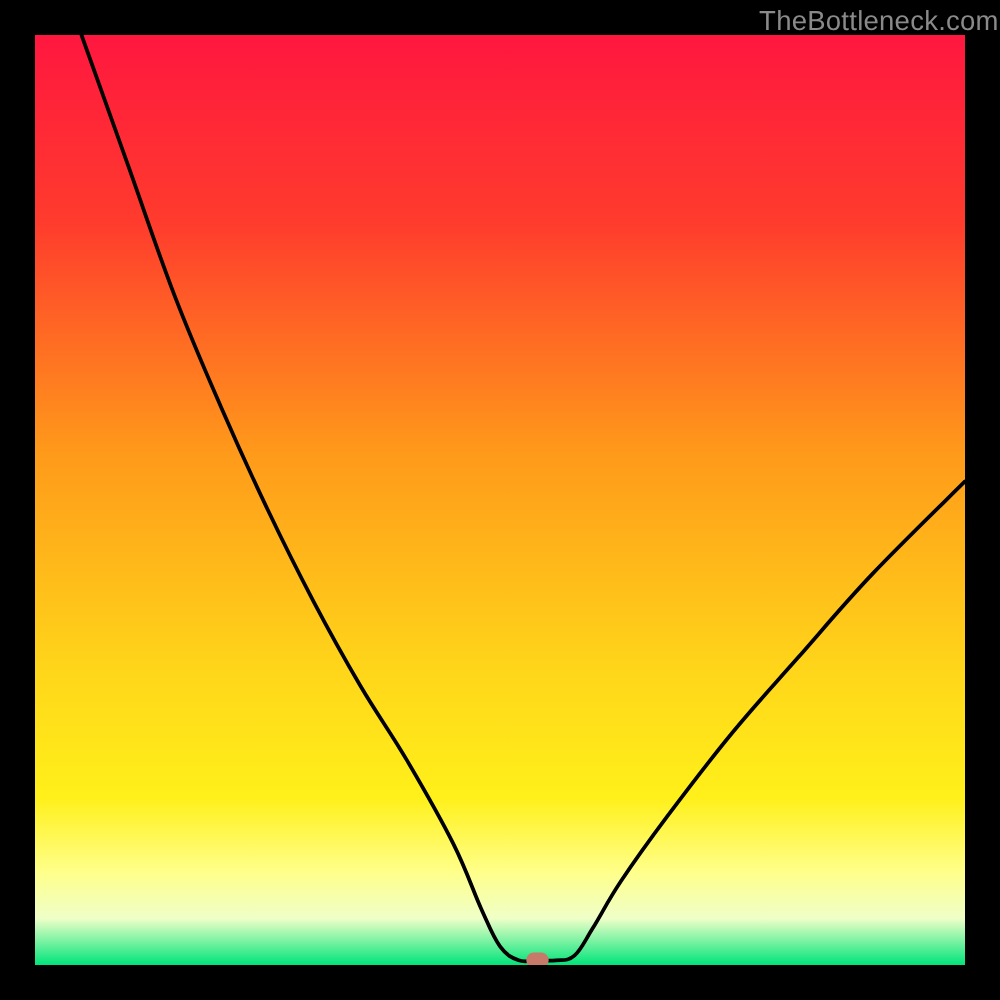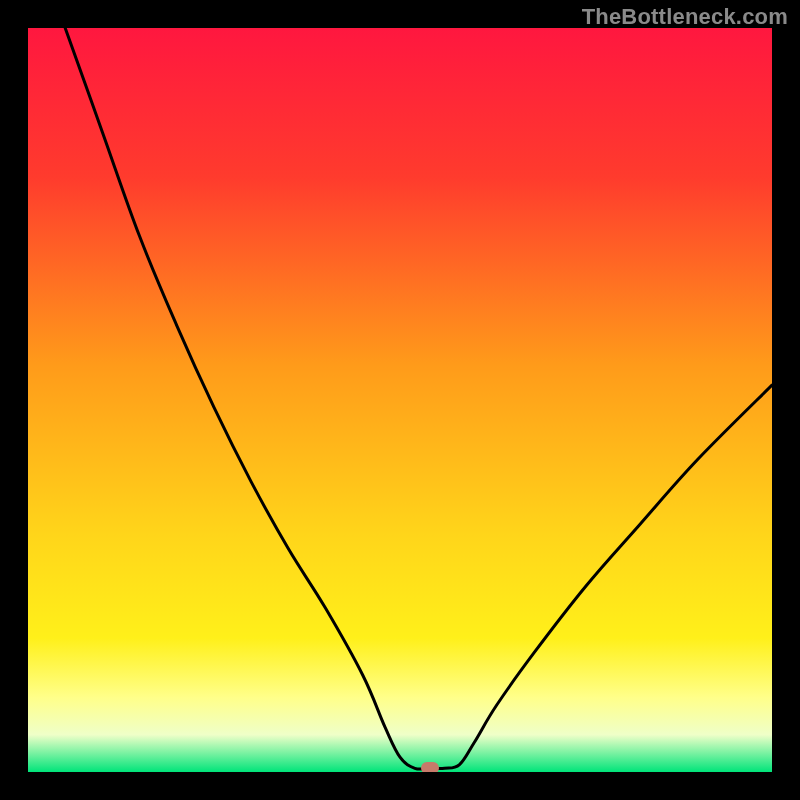--- a/index.html
+++ b/index.html
@@ -13,24 +13,24 @@
   }
   .frame {
     position: relative;
     width: 800px;
     height: 800px;
     background: #000;
   }
   .watermark {
     position: absolute;
     top: 4px;
-    right: 12px;
+    right: 1px;
     color: #8a8a8a;
     font-size: 22px;
-    font-weight: 700;
+    font-weight: 400;
     letter-spacing: 0.2px;
     user-select: none;
   }
   .plot-area {
     position: absolute;
     left: 28px;
     top: 28px;
     width: 744px;
     height: 744px;
     overflow: hidden;

